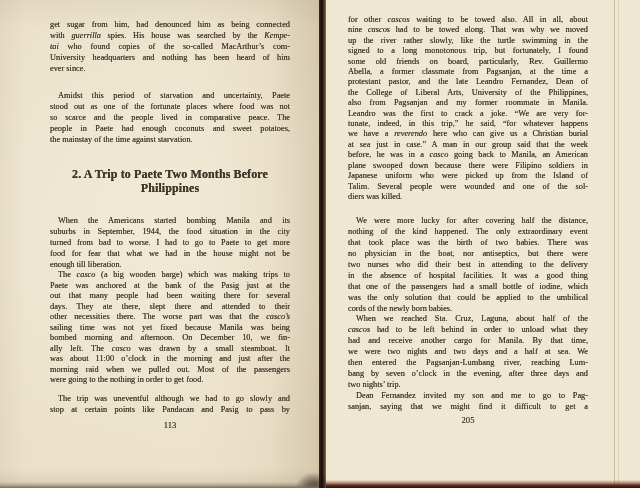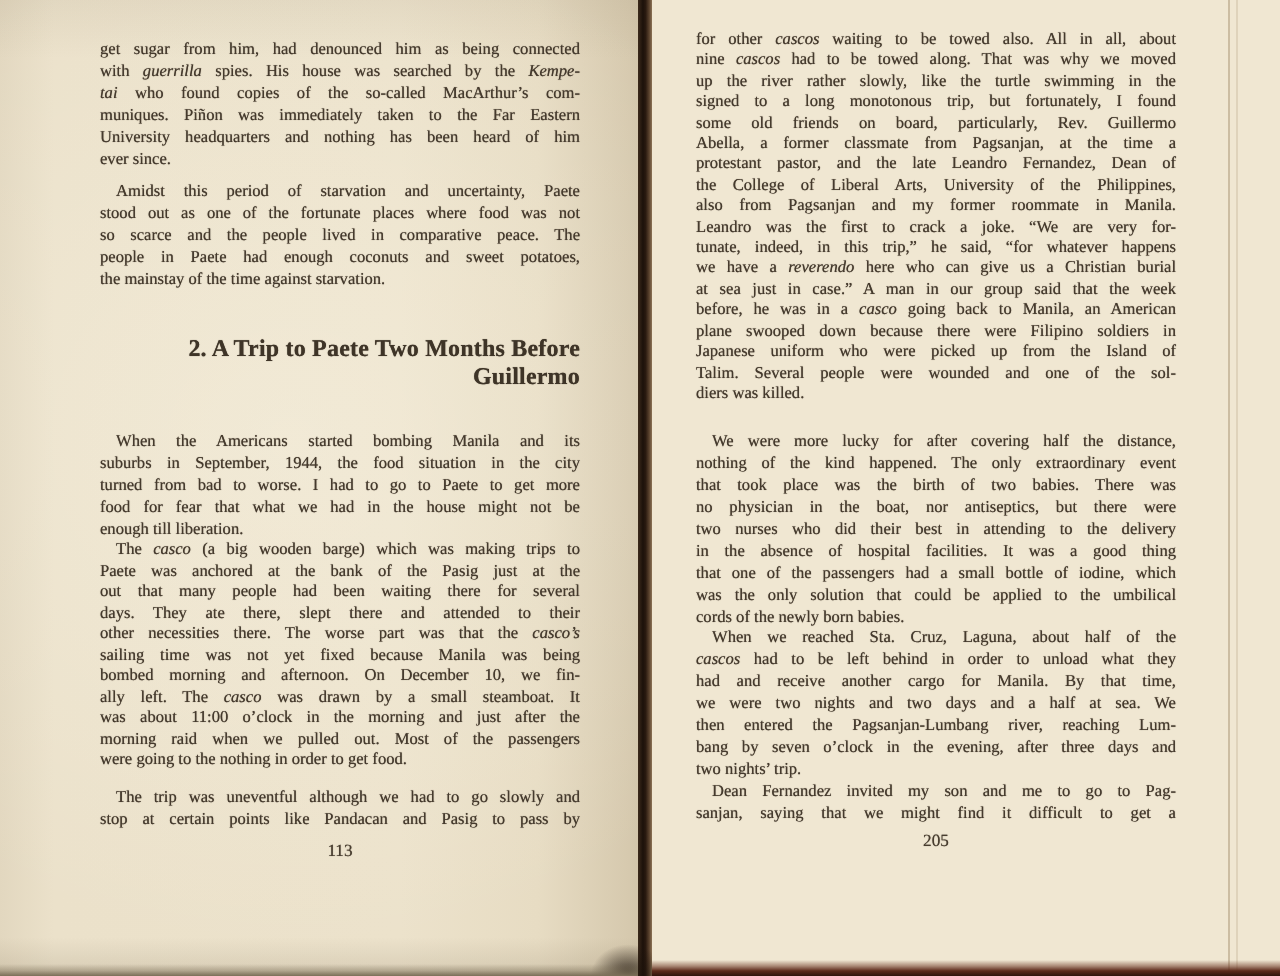--- a/index.html
+++ b/index.html
@@ -51,55 +51,54 @@
   .page.right .textcol{left:22px;}
   .para{
     position:absolute;left:0;width:240px;
     font-size:8.3px;line-height:11px;
     text-shadow:0 0 0.4px rgba(62,52,40,0.85);
   }
   .line{text-align:justify;text-align-last:justify;}
   .line.end{text-align-last:left;}
   .line.ind{text-indent:8px;}
   .heading{
-    position:absolute;left:0;width:240px;text-align:right;
+    position:absolute;left:0;width:240px;text-align:center;
     font-weight:bold;font-size:12px;line-height:14px;color:#3e3427;
     text-shadow:0 0 0.4px rgba(55,45,33,0.9);letter-spacing:0.1px;
   }
   .pagenum{
     position:absolute;left:0;width:240px;text-align:center;
     font-size:8.6px;color:#483d2f;text-shadow:0 0 0.4px rgba(62,52,40,0.8);
   }
   i{font-style:italic;}
 </style>
 </head>
 <body>
 
 <div class="scan">
 
   <div class="page left">
     <div class="textcol">
       <div class="para" style="top:19px;line-height:11px">
           <div class="line"><span>get sugar from him, had denounced him as being connected</span></div>
           <div class="line"><span>with </span><i>guerrilla</i><span> spies. His house was searched by the </span><i>Kempe-</i></div>
           <div class="line"><i>tai</i><span> who found copies of the so-called MacArthur’s com-</span></div>
-          <div class="line"><span>muniques. Piñon was immediately taken to the Far Eastern</span></div>
           <div class="line"><span>University headquarters and nothing has been heard of him</span></div>
           <div class="line end"><span>ever since.</span></div>
         </div>
       <div class="para" style="top:90px;line-height:11px">
           <div class="line ind"><span>Amidst this period of starvation and uncertainty, Paete</span></div>
           <div class="line"><span>stood out as one of the fortunate places where food was not</span></div>
           <div class="line"><span>so scarce and the people lived in comparative peace. The</span></div>
           <div class="line"><span>people in Paete had enough coconuts and sweet potatoes,</span></div>
           <div class="line end"><span>the mainstay of the time against starvation.</span></div>
         </div>
       <div class="heading" style="top:167px">
         <div>2.  A Trip to Paete Two Months Before</div>
-        <div>Guillermo</div>
+        <div>Philippines</div>
       </div>
       <div class="para" style="top:215px;line-height:11px">
           <div class="line ind"><span>When the Americans started bombing Manila and its</span></div>
           <div class="line"><span>suburbs in September, 1944, the food situation in the city</span></div>
           <div class="line"><span>turned from bad to worse. I had to go to Paete to get more</span></div>
           <div class="line"><span>food for fear that what we had in the house might not be</span></div>
           <div class="line end"><span>enough till liberation.</span></div>
         </div>
       <div class="para" style="top:270px;line-height:10.5px">
           <div class="line ind"><span>The </span><i>casco</i><span> (a big wooden barge) which was making trips to</span></div>

